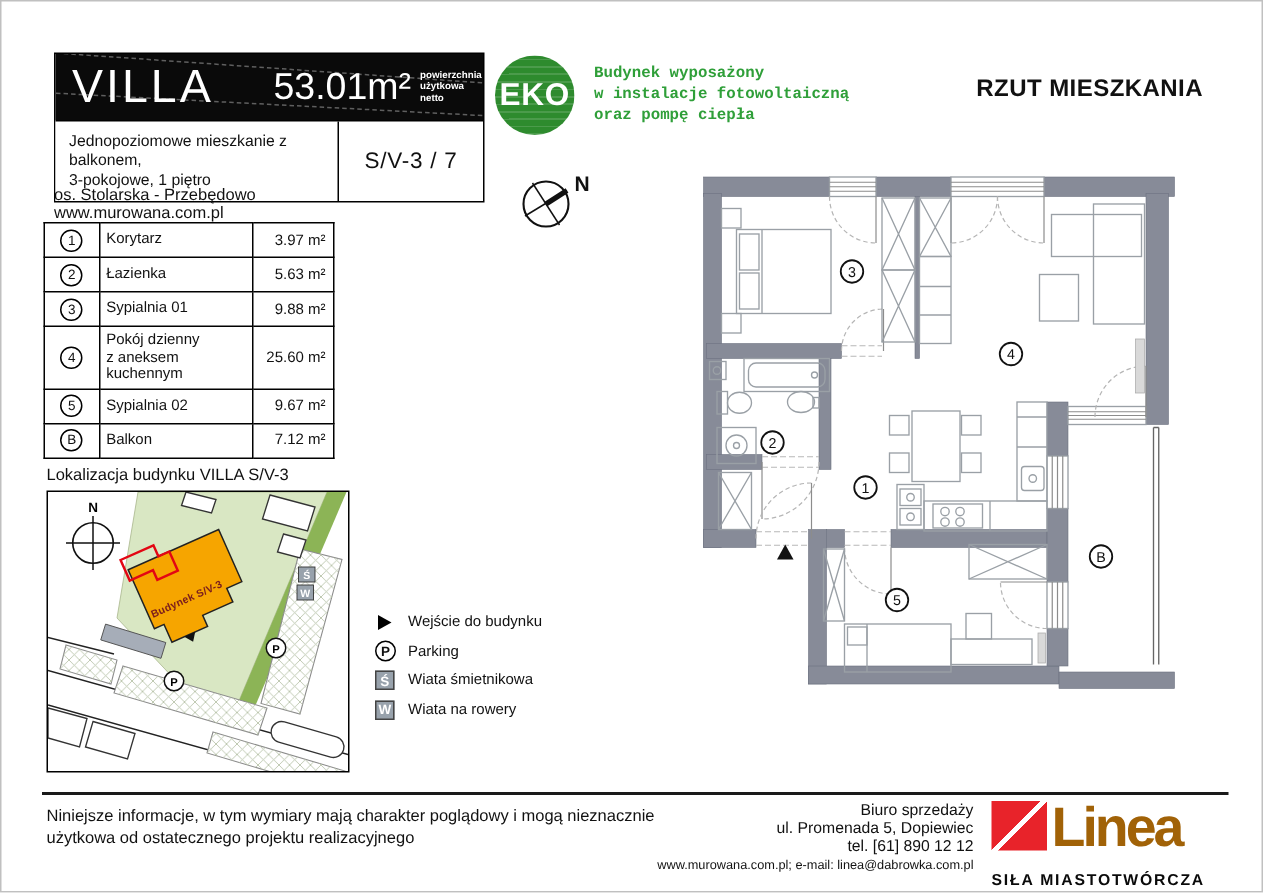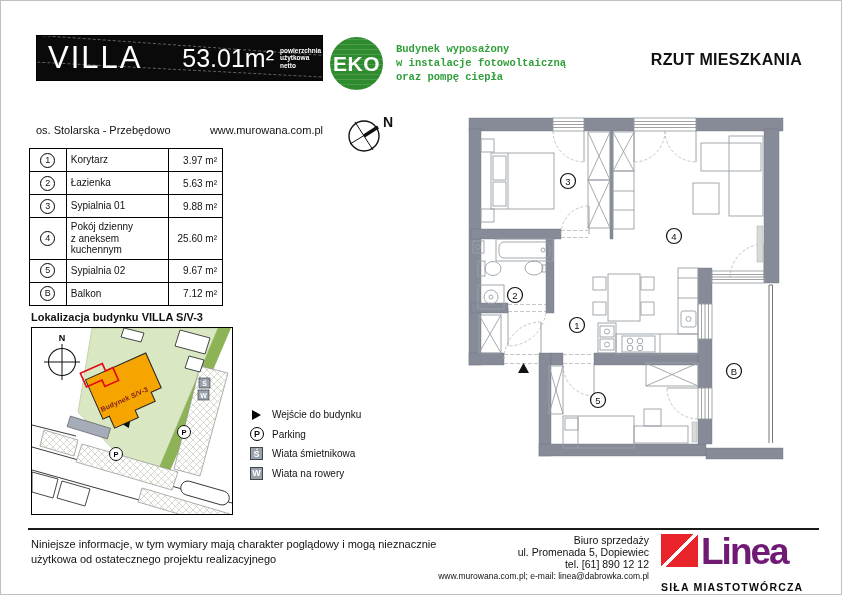--- a/index.html
+++ b/index.html
@@ -16,21 +16,21 @@
   .hdr-black .dash2 { top:34px; transform:rotate(3deg); }
   .hdr-title { color:#fff; font-size:31px; letter-spacing:2px; padding-left:11px; }
   .hdr-area  { color:#fff; font-size:25px; margin-left:auto; }
   .hdr-note  { color:#fff; font-size:6.5px; line-height:7.5px; font-weight:bold;
                width:48px; padding-left:6px; white-space:pre-line; }
   .hdr-sub { display:flex; background:#fff; border-top:1px solid #000; }
   .hdr-desc { flex:1; font-size:10.5px; line-height:13px; padding:7px 6px 7px 9px; white-space:pre-line; }
   .hdr-code { width:97px; border-left:1px solid #000; display:flex; align-items:center; justify-content:center;
               font-size:15px; letter-spacing:.5px; }
   .hdr-under { position:absolute; left:35px; top:123px; width:287px; display:flex;
-               justify-content:space-between; font-size:11px; }
+               justify-content:space-between; font-size:11px;flex-direction:column; }
 
   
   .rtable { position:absolute; left:28px; top:147px; width:194px; border-collapse:collapse; }
   .rtable td { border:1px solid #000; font-size:10px; vertical-align:middle; }
   .rtable .c-id { width:37px; text-align:center; }
   .rtable .c-nm { width:103px; padding:3px 4px; white-space:pre-line; line-height:11.5px; }
   .rtable .c-ar { width:54px; text-align:right; padding-right:5px; }
   .rtable tr { height:23px; } .rtable tr.tall { height:33px; }
   .idc { display:inline-block; width:15px; height:15px; border:1.2px solid #000; border-radius:50%;
          font-size:9px; line-height:13px; text-align:center; }
@@ -40,21 +40,21 @@
                background:#2e8b2e;
                background-image:repeating-linear-gradient(0deg, rgba(255,255,255,.14) 0 1px, transparent 1px 5px);
                color:#fff; font-weight:bold; font-size:21px; letter-spacing:.5px;
                display:flex; align-items:center; justify-content:center; }
   .eco-text { position:absolute; left:395px; top:41px; font-size:10.5px; line-height:14px;
               font-weight:bold; color:#2f9f39; white-space:pre-line;font-family:Liberation Mono, monospace; }
   .plan-title { position:absolute; right:39px; top:50px; font-size:16px; font-weight:600; letter-spacing:.3px; }
   .compass { position:absolute; left:341px; top:108px; }
 
   
-  .site-title { position:absolute; left:30px; top:310px; font-size:11px; font-weight:bold; }
+  .site-title { position:absolute; left:30px; top:310px; font-size:11px; font-weight:normal; }
   .site-map { position:absolute; left:30px; top:326px; width:202px; height:188px; border:1px solid #000; background:#fff; }
 
   
   .legend { position:absolute; left:249px; top:404px; }
   .lg-row { display:flex; align-items:center; height:19.5px; }
   .lg-sym { width:22px; display:flex; justify-content:flex-start; align-items:center; }
   .lg-lbl { font-size:10px; }
   .sym-red { width:12px; height:12px; border:2px solid #e30613; }
   .sym-arrow { width:0; height:0; border-left:9px solid #000; border-top:5.5px solid transparent; border-bottom:5.5px solid transparent; margin-left:2px; }
   .sym-p { width:14px; height:14px; border:1.3px solid #000; border-radius:50%; font-size:9px; font-weight:bold;
@@ -76,37 +76,42 @@
 
   
   .foot-rule { position:absolute; left:27px; top:527px; width:791px; height:2px; background:#1a1a1a; }
   .disclaimer { position:absolute; left:30px; top:536px; font-size:11px; line-height:14.5px; white-space:pre-line; }
   .office { position:absolute; right:192px; top:533px; text-align:right; font-size:10.5px; line-height:12px; white-space:pre-line; }
   .contact { position:absolute; right:192px; top:570px; font-size:8.5px; }
   .logo { position:absolute; left:660px; top:533px; width:160px; }
   .logo-top { display:flex; align-items:flex-end; }
   .logo-sq { width:37px; height:33px;
              background:linear-gradient(135deg,#e8232a 47%,#fff 47%,#fff 53%,#e8232a 53%); }
-  .logo-name { font-size:37px; font-weight:bold; letter-spacing:-2px; line-height:31px; margin-left:3px; color:#701a75; }
+  .logo-name { font-size:37px; font-weight:bold; letter-spacing:-2px; line-height:31px; margin-left:3px; color:#a16207; }
   .logo-tag { margin-top:14px; font-size:10.5px; font-weight:bold; letter-spacing:1.2px; white-space:nowrap; color:#0a0a0a; }
 </style>
 </head>
 <body>
 
 <div class="page">
 
   <div class="hdr-block">
     <div class="hdr-black">
       <div class="dash1"></div>
       <div class="dash2"></div>
       <span class="hdr-title">VILLA</span>
       <span class="hdr-area">53.01m²</span>
       <span class="hdr-note">powierzchnia
 użytkowa
 netto</span>
+    </div>
+    <div class="hdr-sub">
+      <div class="hdr-desc">Jednopoziomowe mieszkanie z balkonem,
+3-pokojowe, 1 piętro</div>
+      <div class="hdr-code">S/V-3 / 7</div>
     </div>
   </div>
   <div class="hdr-under">
     <span>os. Stolarska - Przebędowo</span>
     <span>www.murowana.com.pl</span>
   </div>
 
   <table class="rtable">
     <tbody>
         <tr>

